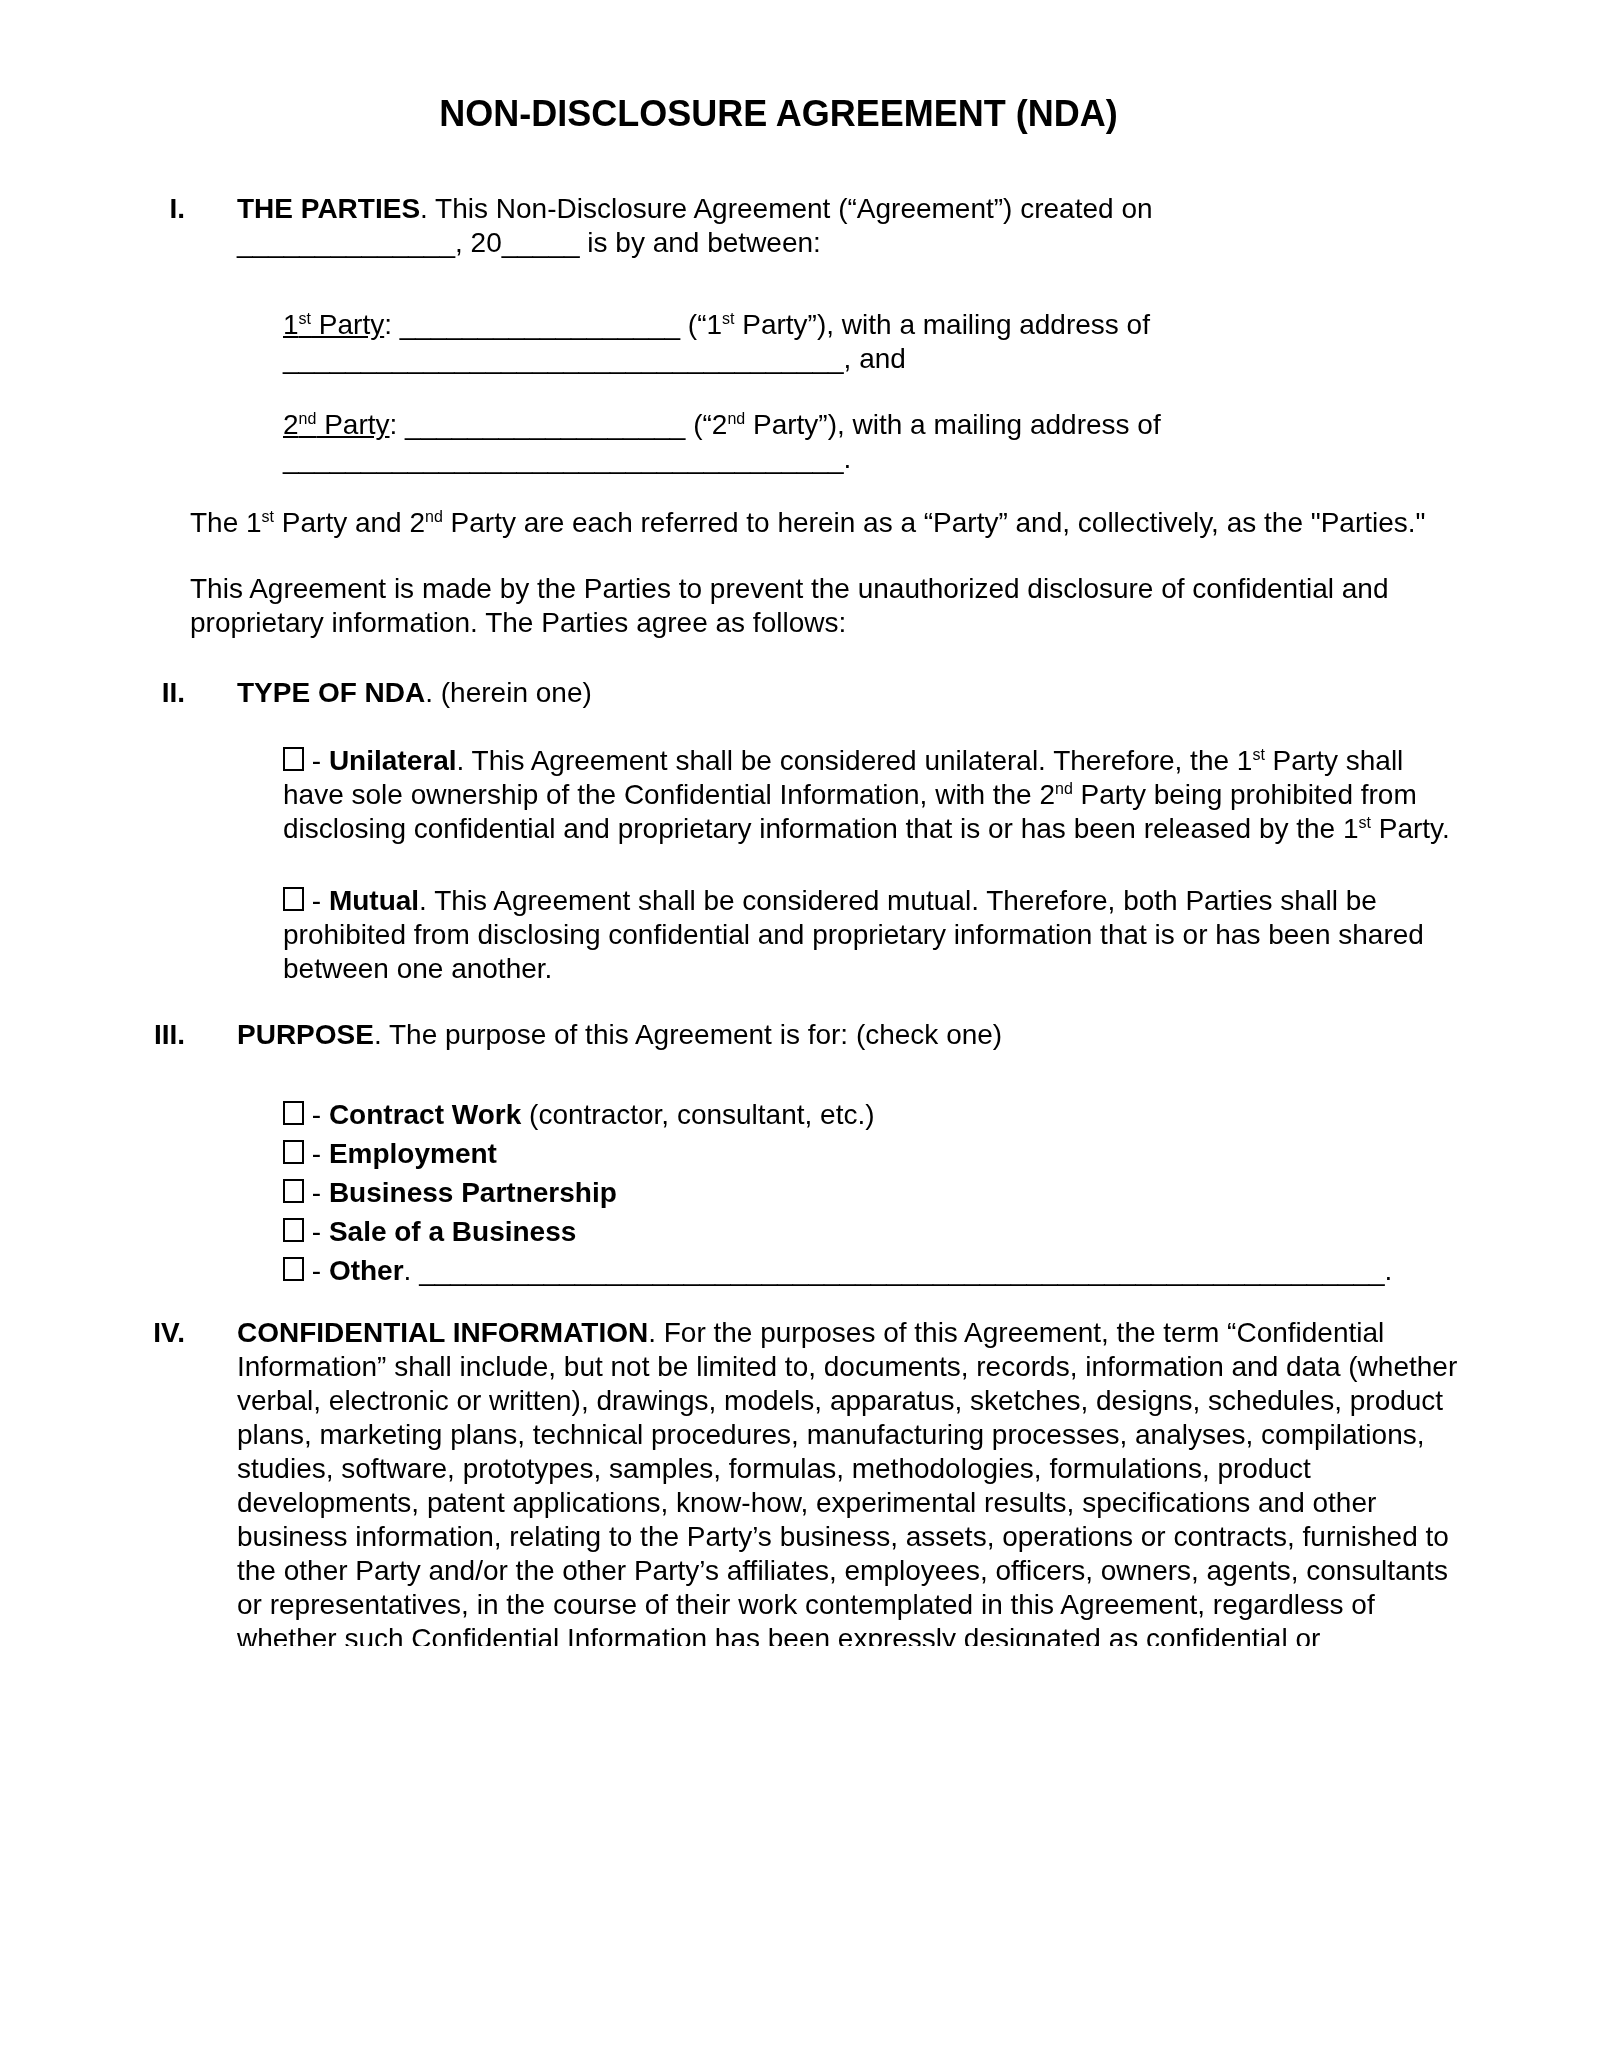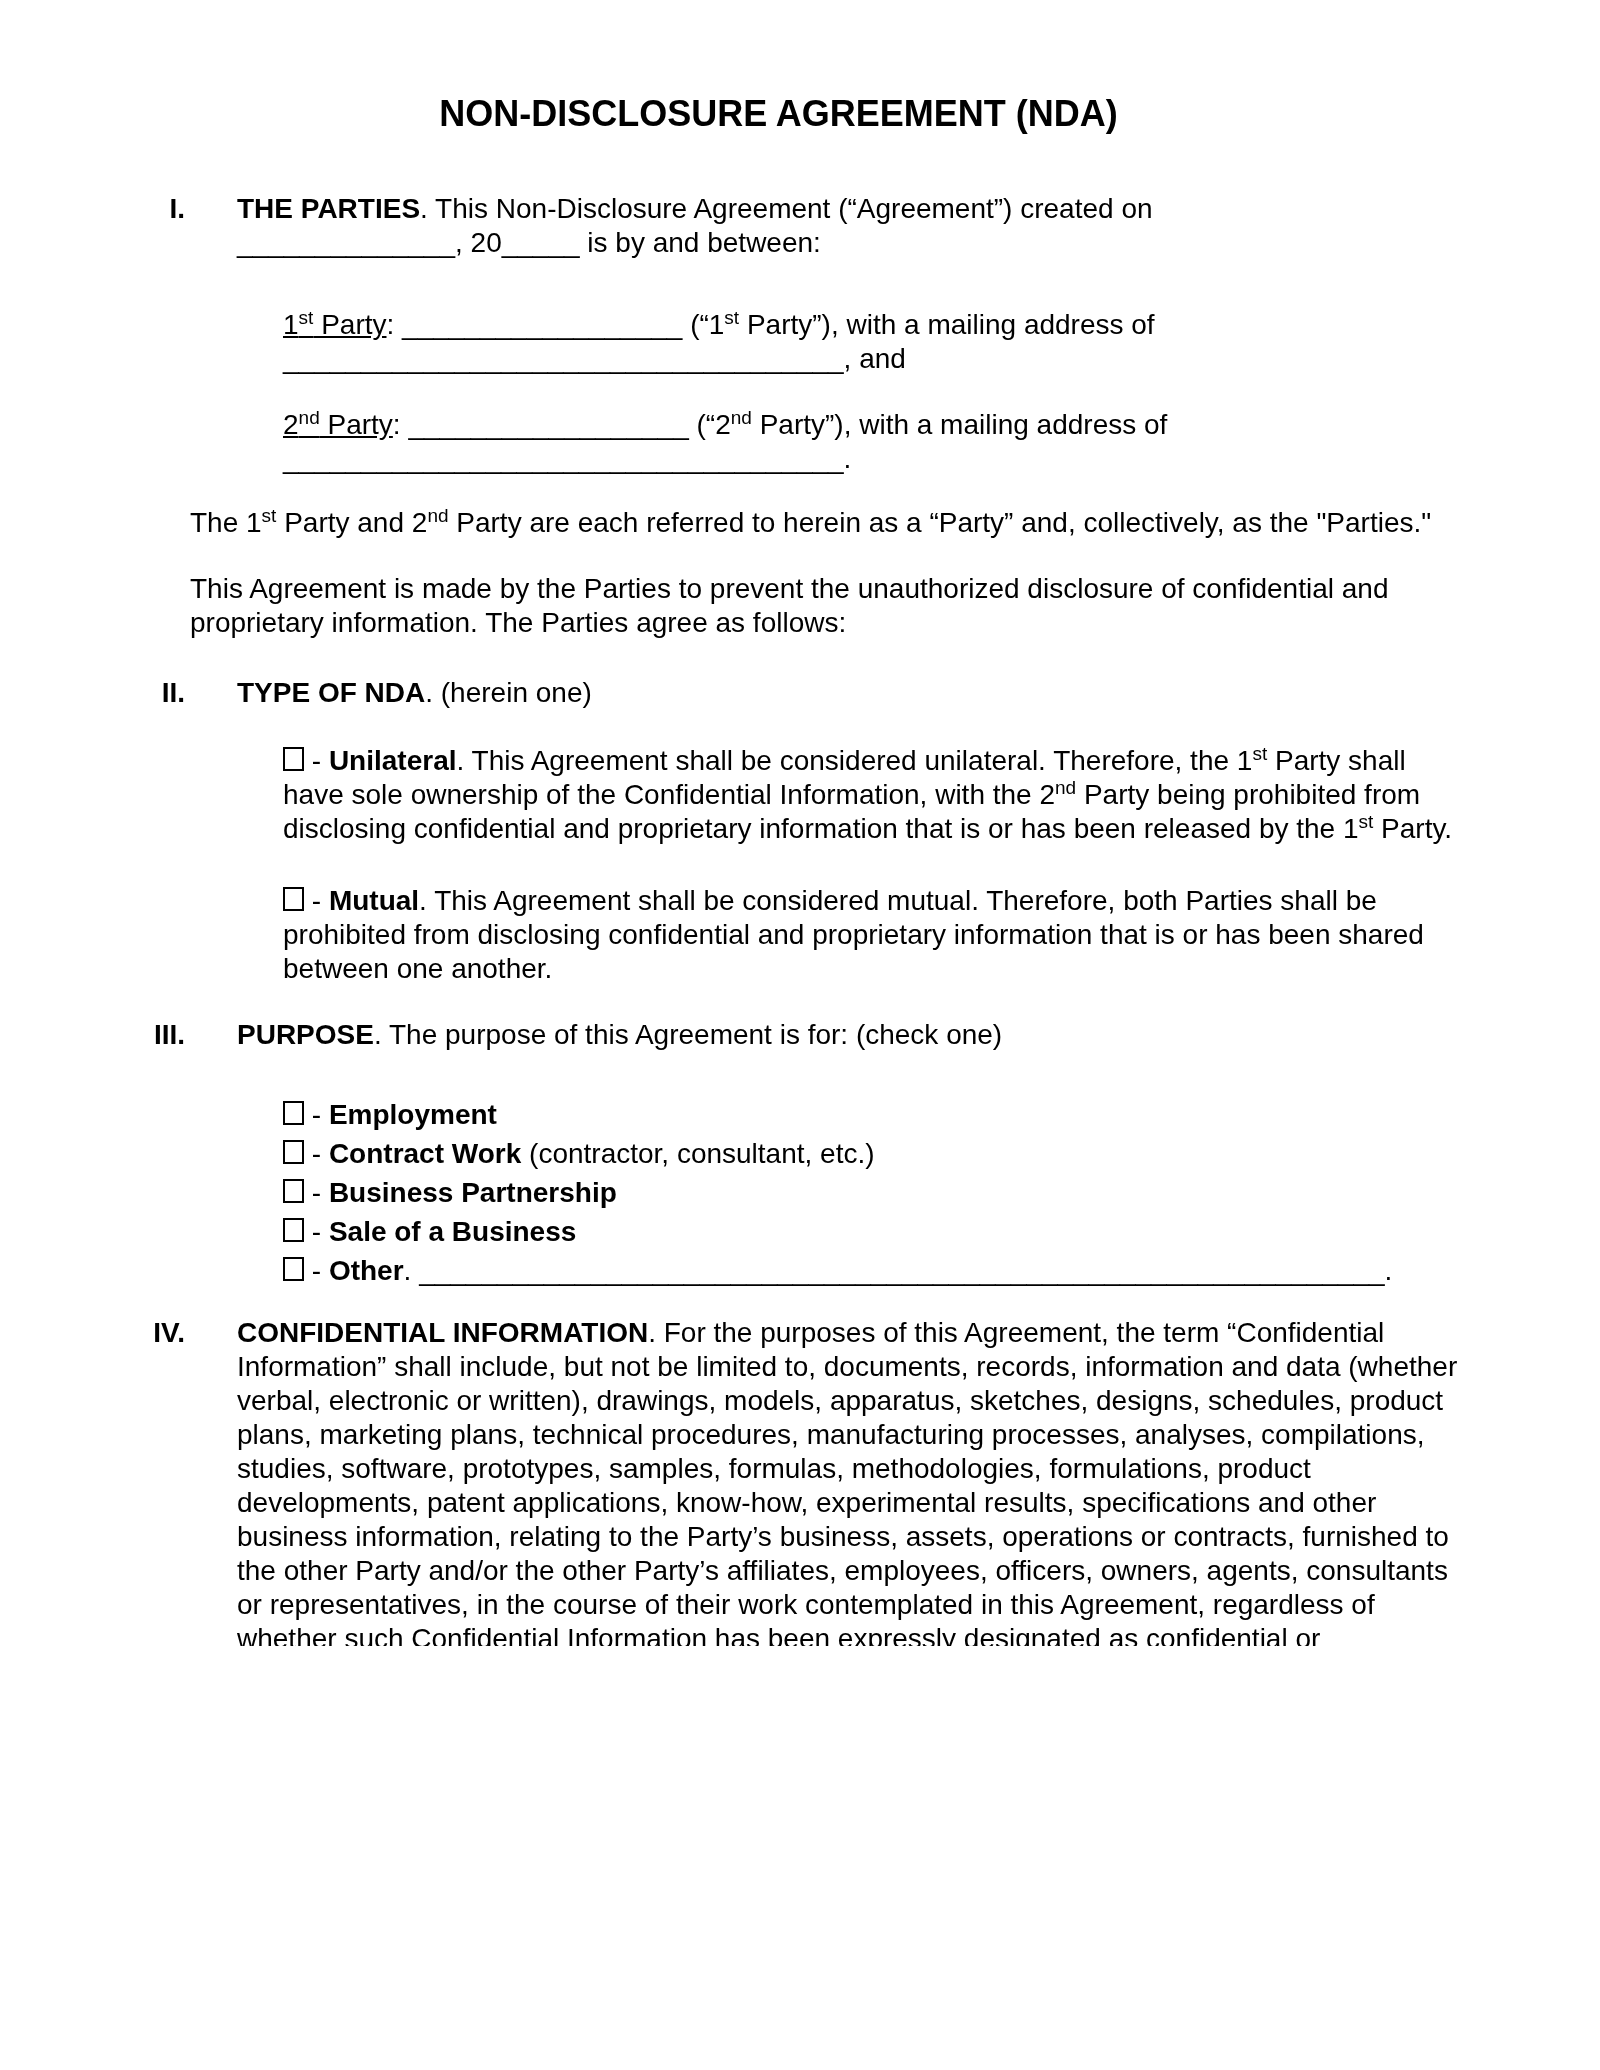--- a/index.html
+++ b/index.html
@@ -13,21 +13,21 @@
     overflow:hidden;
   }
   .content{padding:92px 140px 0 97px;}
   .doc-title{
     margin:0;text-align:center;
     font-size:36px;line-height:44px;font-weight:bold;
   }
   p{margin:0;}
   .b{font-weight:bold;}
   .u{text-decoration:underline;}
-  sup{font-size:19px;line-height:0;vertical-align:super;margin-top:36px;}
+  sup{font-size:16px;line-height:0;vertical-align:super;margin-top:36px;}
   .sec{display:flex;}
   .num{flex:0 0 88px;text-align:right;padding-right:52px;font-weight:bold;white-space:nowrap;}
   .secbody{flex:1;min-width:0;}
   .indent{margin-left:46px;}
   .plain{margin-left:93px;}
   .mt-sec1{margin-top:56px;}
   .mt-party1{margin-top:48px;}
   .mt-party2{margin-top:32px;}
   .mt-plain1{margin-top:30px;}
   .mt-plain2{margin-top:32px;}
@@ -79,22 +79,22 @@
         <p class="indent mt-uni"><span class="checkbox"></span><span><span> - </span><span class="b">Unilateral</span><span>. This Agreement shall be considered unilateral. Therefore, the 1</span><sup>st</sup><span> Party shall have sole ownership of the Confidential Information, with the 2</span><sup>nd</sup><span> Party being prohibited from disclosing confidential and proprietary information that is or has been released by the 1</span><sup>st</sup><span> Party.</span></span></p>
         <p class="indent mt-mut"><span class="checkbox"></span><span><span> - </span><span class="b">Mutual</span><span>. This Agreement shall be considered mutual. Therefore, both Parties shall be prohibited from disclosing confidential and proprietary information that is or has been shared between one another.</span></span></p>
       </div>
     </div>
 
     <div class="sec mt-sec3">
       <div class="num">III.</div>
       <div class="secbody">
         <p><span class="b">PURPOSE</span><span>. The purpose of this Agreement is for: (check one)</span></p>
         <div class="indent mt-list">
+          <p class="chk-row"><span class="checkbox"></span><span><span> - </span><span class="b">Contract Work</span><span> (contractor, consultant, etc.)</span></span></p>
           <p class="chk-row"><span class="checkbox"></span><span><span> - </span><span class="b">Employment</span></span></p>
-          <p class="chk-row"><span class="checkbox"></span><span><span> - </span><span class="b">Contract Work</span><span> (contractor, consultant, etc.)</span></span></p>
           <p class="chk-row"><span class="checkbox"></span><span><span> - </span><span class="b">Business Partnership</span></span></p>
           <p class="chk-row"><span class="checkbox"></span><span><span> - </span><span class="b">Sale of a Business</span></span></p>
           <p class="chk-row"><span class="checkbox"></span><span><span> - </span><span class="b">Other</span><span>. ______________________________________________________________.</span></span></p>
         </div>
       </div>
     </div>
 
     <div class="sec mt-sec4">
       <div class="num">IV.</div>
       <div class="secbody">

